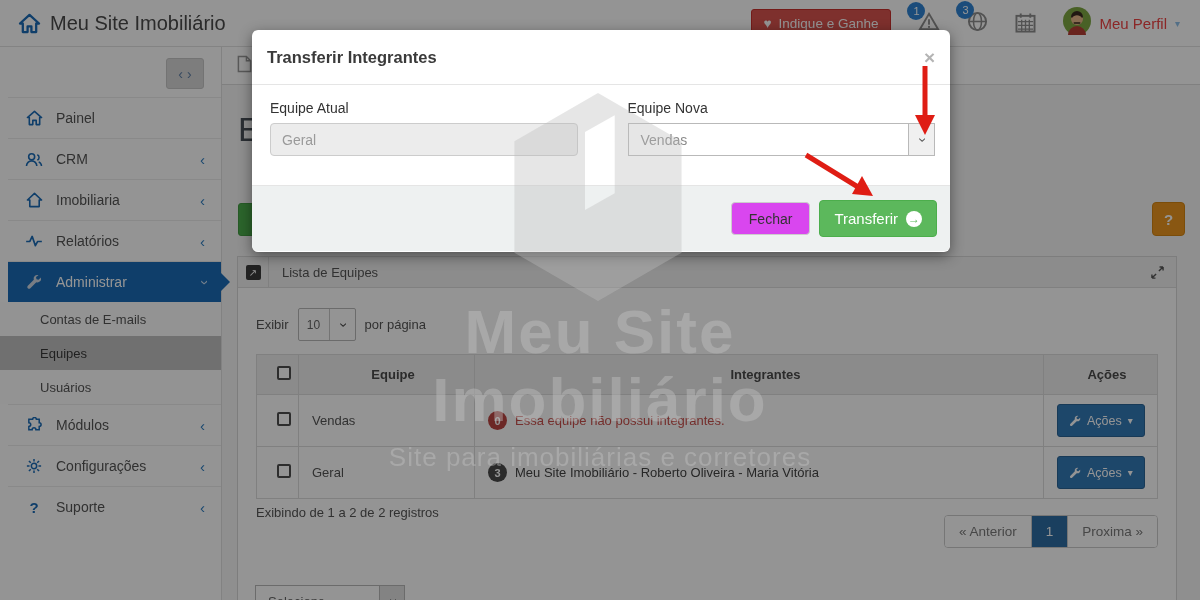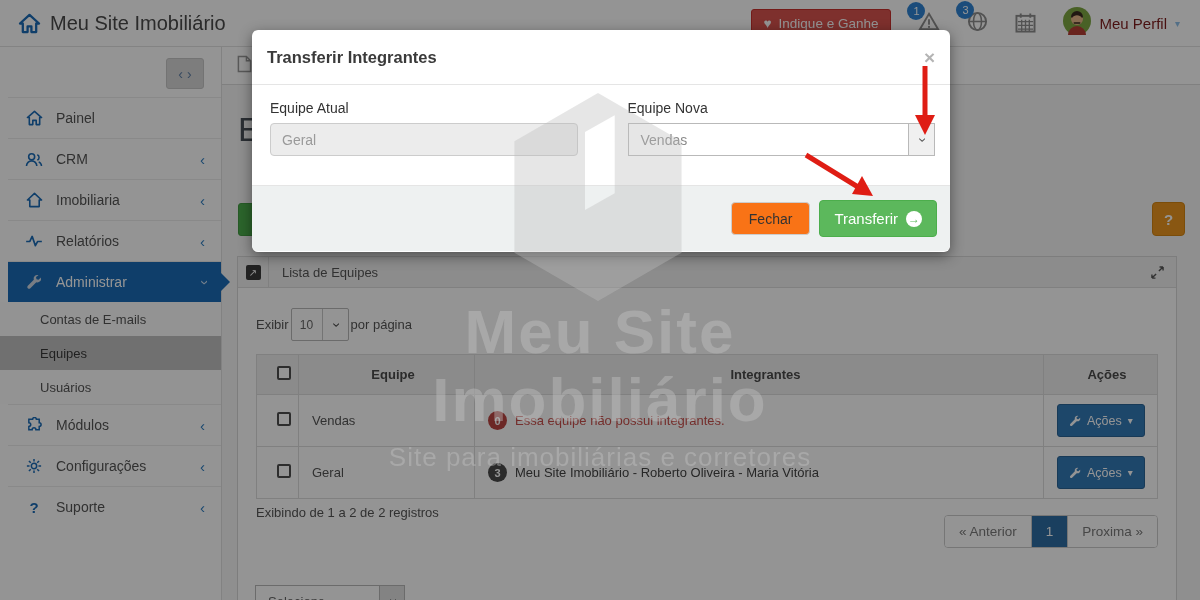--- a/index.html
+++ b/index.html
@@ -13,21 +13,21 @@
   .brand { display:flex; align-items:center; gap:9px; padding-left:18px; }
   .brand svg { display:block; }
   .brand-text { font-size:20px; color:#4a4a4a; }
   .top-right { display:flex; align-items:center; gap:27px; padding-right:20px; }
   .indique-btn { background:#d9534f; border:1px solid #c9302c; color:#fff; font-size:13.5px;
                  border-radius:3px; padding:6px 12px; display:flex; align-items:center; gap:7px; cursor:pointer; }
   .top-ico { position:relative; color:#8e8e8e; display:flex; align-items:center; }
   .badge { position:absolute; top:-10px; left:-11px; background:#2f84d4; color:#fff; font-size:11px;
            width:18px; height:18px; border-radius:50%; display:flex; align-items:center; justify-content:center; }
   .profile { display:flex; align-items:center; gap:8px; }
-  .profile-label { color:#7f1d1d; font-size:15px; }
+  .profile-label { color:#ef4444; font-size:15px; }
   .profile-caret { color:#8fc0e8; font-size:10px; }
 
   
   .sidebar { position:absolute; top:47px; left:0; width:222px; height:553px; background:#fff;
              border-right:1px solid #e0e0e0; z-index:5; }
   .collapse-btn { position:absolute; top:11px; right:17px; width:38px; height:31px; background:#d7d7d7;
                   border:1px solid #c6c6c6; border-radius:3px; display:flex; align-items:center; justify-content:center;
                   gap:4px; color:#5f7fa6; font-size:14px; cursor:pointer; }
   .menu { position:absolute; top:50px; left:0; width:100%; }
   .menu-item { position:relative; height:41px; display:flex; align-items:center; gap:12px; padding:0 16px;
@@ -54,21 +54,21 @@
               border-radius:4px; color:#fff; font-weight:bold; font-size:15px; display:flex; align-items:center; justify-content:center; cursor:pointer; }
 
   .panel { position:absolute; left:15px; top:209px; width:940px; height:391px; background:#fff; border:1px solid #d8d8d8; }
   .panel-head { height:31px; background:#f2f2f2; border-bottom:1px solid #ddd; display:flex; align-items:center; }
   .panel-head-icon { width:31px; height:100%; border-right:1px solid #ddd; display:flex; align-items:center; justify-content:center; }
   .icon-square { width:15px; height:15px; background:#3c3c3c; color:#fff; font-size:10px; display:flex; align-items:center; justify-content:center; border-radius:2px; }
   .panel-title { padding-left:13px; font-size:13px; color:#555; }
   .panel-expand { margin-left:auto; padding-right:12px; color:#555; display:flex; }
   .panel-body { padding:20px 18px 0 18px; }
 
-  .exibir-row { display:flex; align-items:center; gap:2px; font-size:13px; color:#555; }
+  .exibir-row { display:flex; align-items:center; gap:9px; font-size:13px; color:#555; }
   .pagesize-select { display:flex; height:33px; border:1px solid #b9b9b9; background:#fff; border-radius:2px; cursor:pointer; }
   .pagesize-select .val { width:31px; display:flex; align-items:center; justify-content:center; font-size:12px; color:#666; border-right:1px solid #c9c9c9; }
   .pagesize-select .car { width:25px; display:flex; align-items:center; justify-content:center; color:#444; }
   .chev-down { display:inline-block; transform:rotate(-90deg); font-size:14px; }
 
   table.teams { width:100%; border-collapse:collapse; margin-top:13px; }
   table.teams th, table.teams td { border:1px solid #ddd; }
   table.teams th { background:#efefef; height:40px; font-size:13px; color:#4a4a4a; text-align:center; padding-left:13px; }
   table.teams td { height:52px; font-size:13px; color:#555; padding-left:13px; background:#fff; }
   .col-check { width:42px; }
@@ -109,21 +109,21 @@
   .modal-body { display:flex; gap:50px; padding:15px 15px 0 18px; height:100px; }
   .form-col { flex:1; }
   .form-label { font-size:14px; color:#333; margin-bottom:7px; }
   .form-input { width:100%; height:33px; background:#ececec; border:1px solid #ccc; border-radius:4px;
                 padding-left:11px; font-size:14px; color:#9a9a9a; font-family:"Liberation Sans",sans-serif; }
   .form-select { width:100%; height:33px; border:1px solid #b9b9b9; background:#fff; display:flex; cursor:pointer; }
   .form-select .txt { flex:1; display:flex; align-items:center; padding-left:12px; font-size:14px; color:#8a8a8a; }
   .form-select .car { width:26px; background:#f0f0f0; border-left:1px solid #b9b9b9; display:flex; align-items:center; justify-content:center; color:#555; }
   .modal-foot { height:66px; background:#eef1f1; border-top:1px solid #e5e5e5; border-radius:0 0 6px 6px;
                 display:flex; align-items:center; justify-content:flex-end; gap:9px; padding-right:13px; }
-  .btn-fechar { height:33px; padding:0 17px; background:#f97316; border:1px solid #ccc; border-radius:4px;
+  .btn-fechar { height:33px; padding:0 17px; background:#d946ef; border:1px solid #ccc; border-radius:4px;
                 font-size:14px; color:#333; cursor:pointer; }
   .btn-transferir { height:37px; padding:0 14px; background:#5cb85c; border:1px solid #4cae4c; border-radius:4px;
                     font-size:15px; color:#fff; cursor:pointer; display:inline-flex; align-items:center; gap:8px; }
   .circle-arrow { width:16px; height:16px; background:#fff; color:#5cb85c; border-radius:50%; font-size:12px; font-weight:bold;
                   display:inline-flex; align-items:center; justify-content:center; }
 
   
   .watermark { position:absolute; inset:0; z-index:50; pointer-events:none; }
   .wm-cube { position:absolute; left:505px; top:93px; }
   .wm-text { position:absolute; left:300px; top:298px; width:600px; text-align:center; color:rgba(195,195,195,0.42); }

